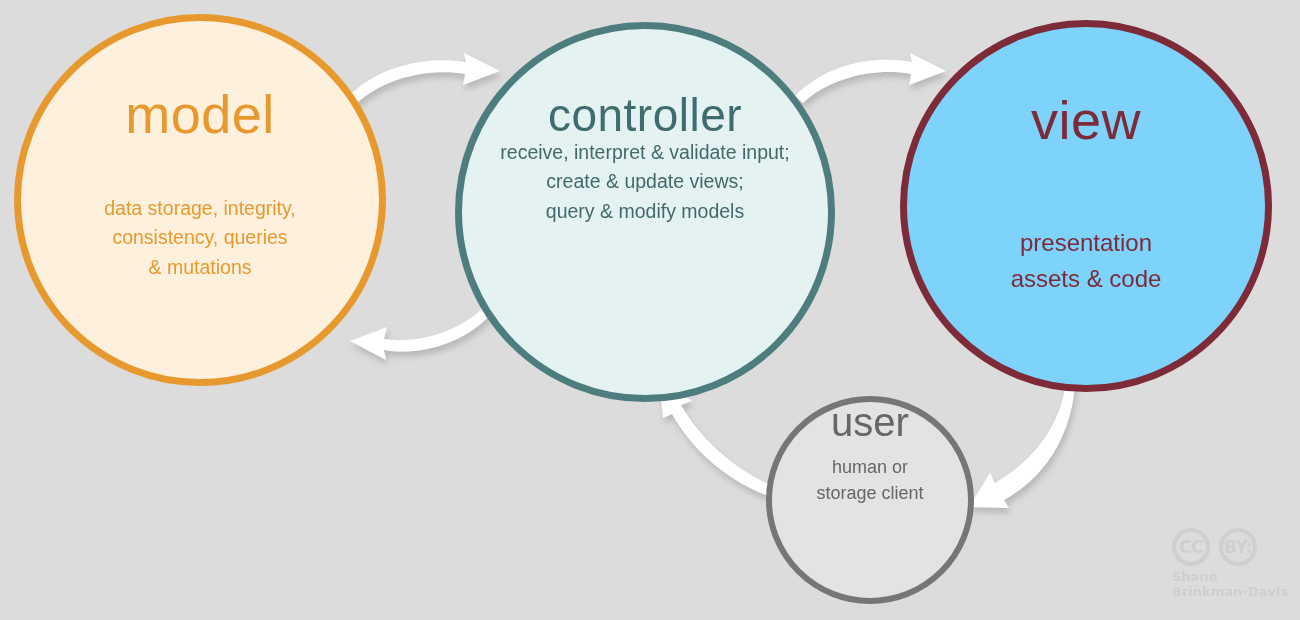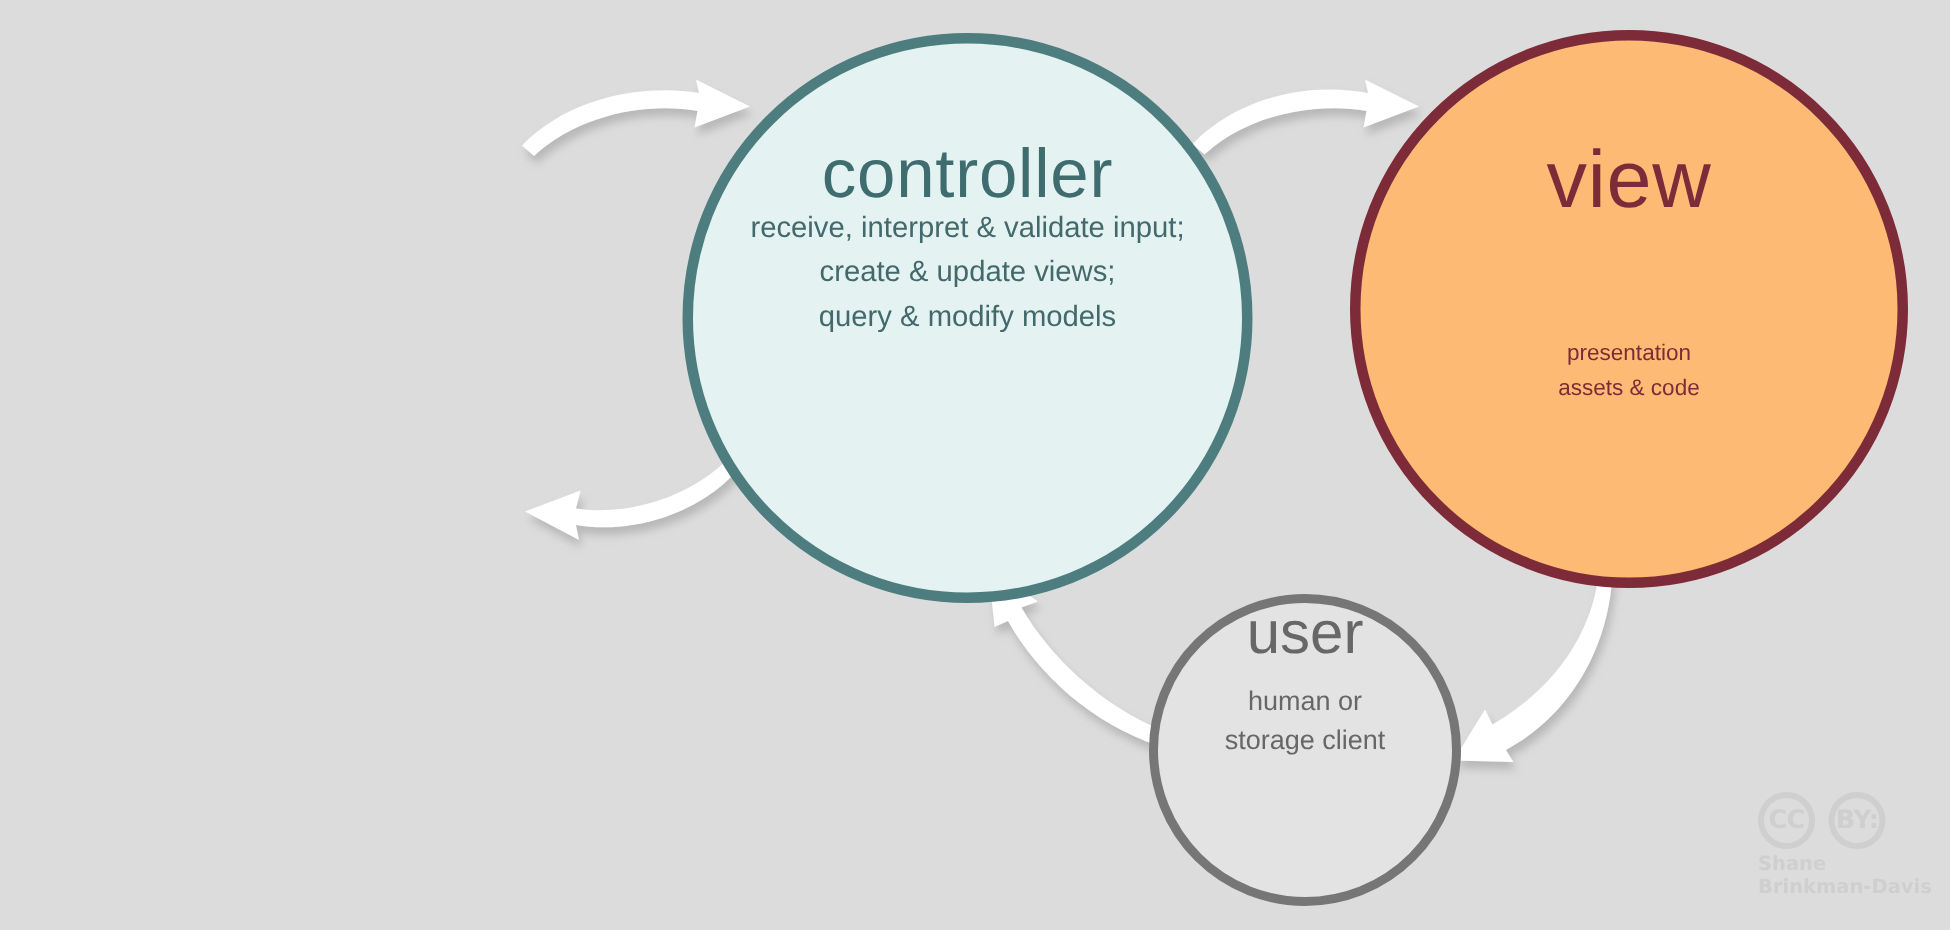--- a/index.html
+++ b/index.html
@@ -74,34 +74,34 @@
     color: #43696c;
     font-size: 19.5px;
     line-height: 1.5;
     white-space: pre-line;
   }
 
   
   #node-view {
     left: 900px; top: 20px;
     width: 372px; height: 372px;
-    background: #fdba74;
+    background: #7dd3fc;
     border: 7px solid #7d2b38;
   }
   #node-view .title {
     color: #7d2b38;
     font-size: 54px;
     font-weight: 400;
     margin-top: 66px;
     letter-spacing: 0.5px;
     line-height: 1;
   }
   #node-view .desc {
     color: #7d2b38;
-    font-size: 15px;
+    font-size: 24px;
     line-height: 1.5;
     margin-top: 78px;
     white-space: pre-line;
   }
 
   
   #node-user {
     left: 766px; top: 396px;
     width: 208px; height: 208px;
     background: #e3e3e3;
@@ -213,20 +213,26 @@
                C 729 483, 692 450, 672 414
                L 663 418
                L 659 379
                L 692 401
                L 681 405
                C 700 438, 734 470, 775 487
                Z"></path>
     </g>
   </svg>
 
+  <div class="node" id="node-model">
+    <div class="title">model</div>
+    <div class="desc">data storage, integrity,
+consistency, queries
+&amp; mutations</div>
+  </div>
 
   <div class="node" id="node-controller">
     <div class="title">controller</div>
     <div class="desc">receive, interpret &amp; validate input;
 create &amp; update views;
 query &amp; modify models</div>
   </div>
 
   <div class="node" id="node-view">
     <div class="title">view</div>

